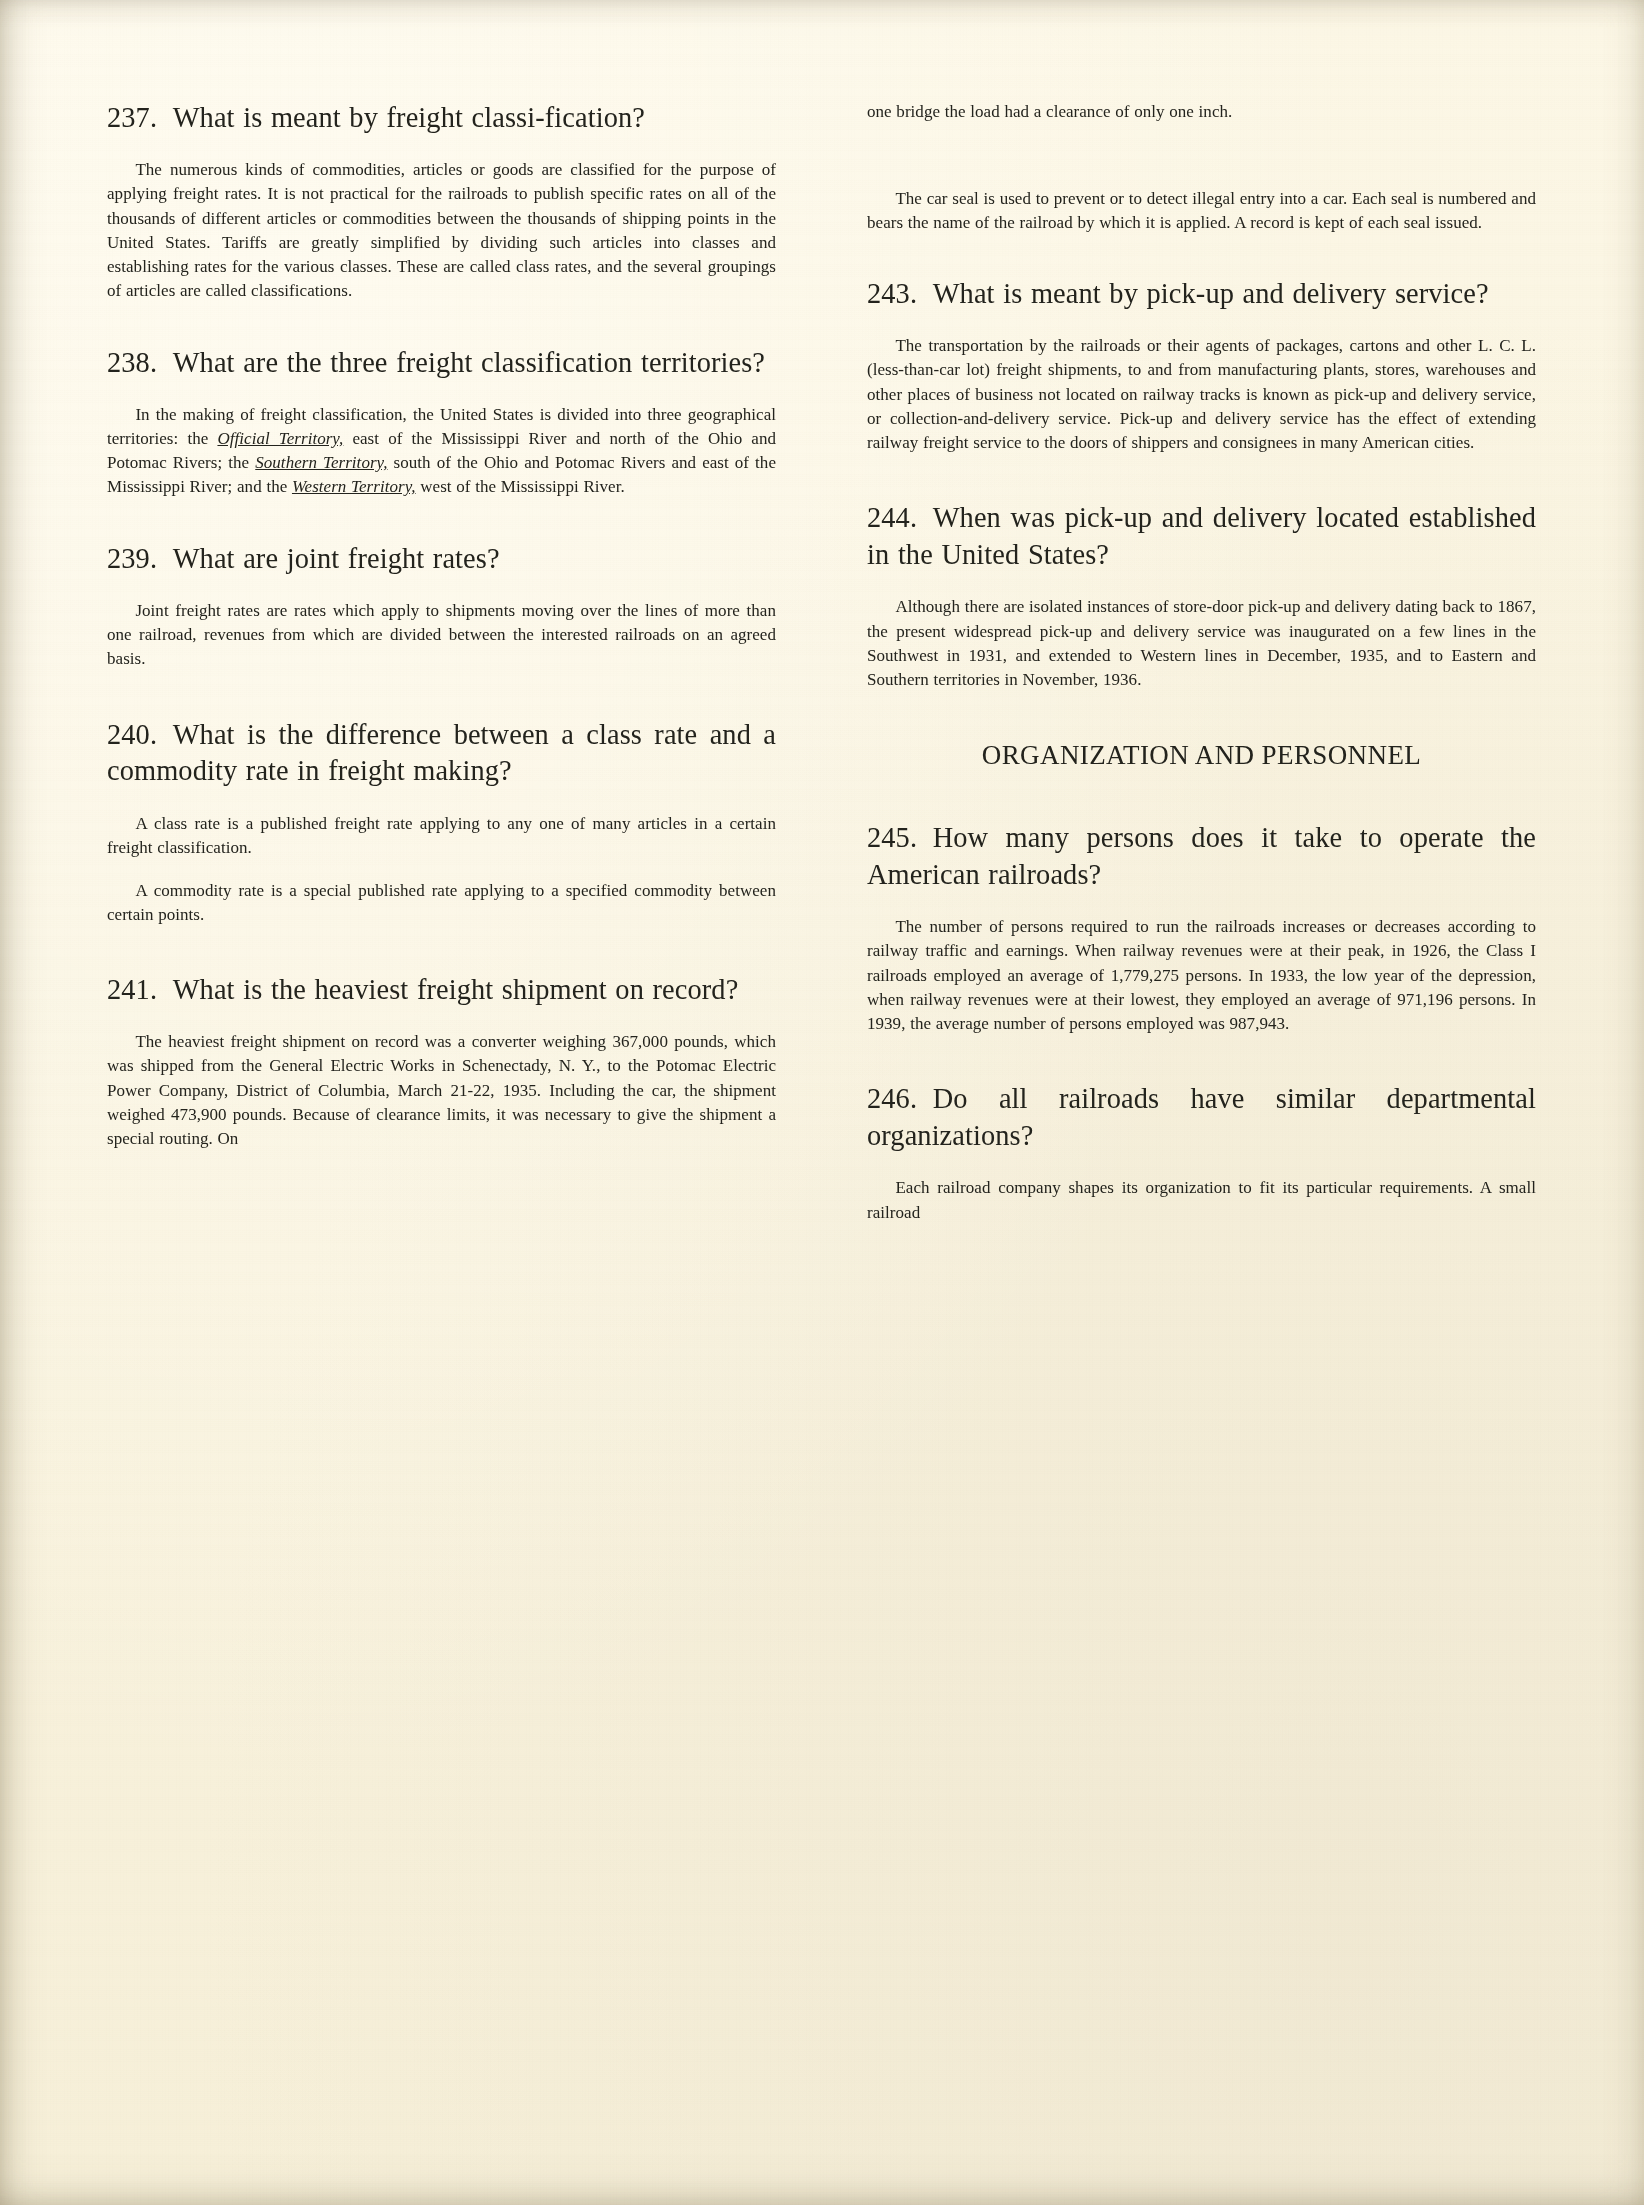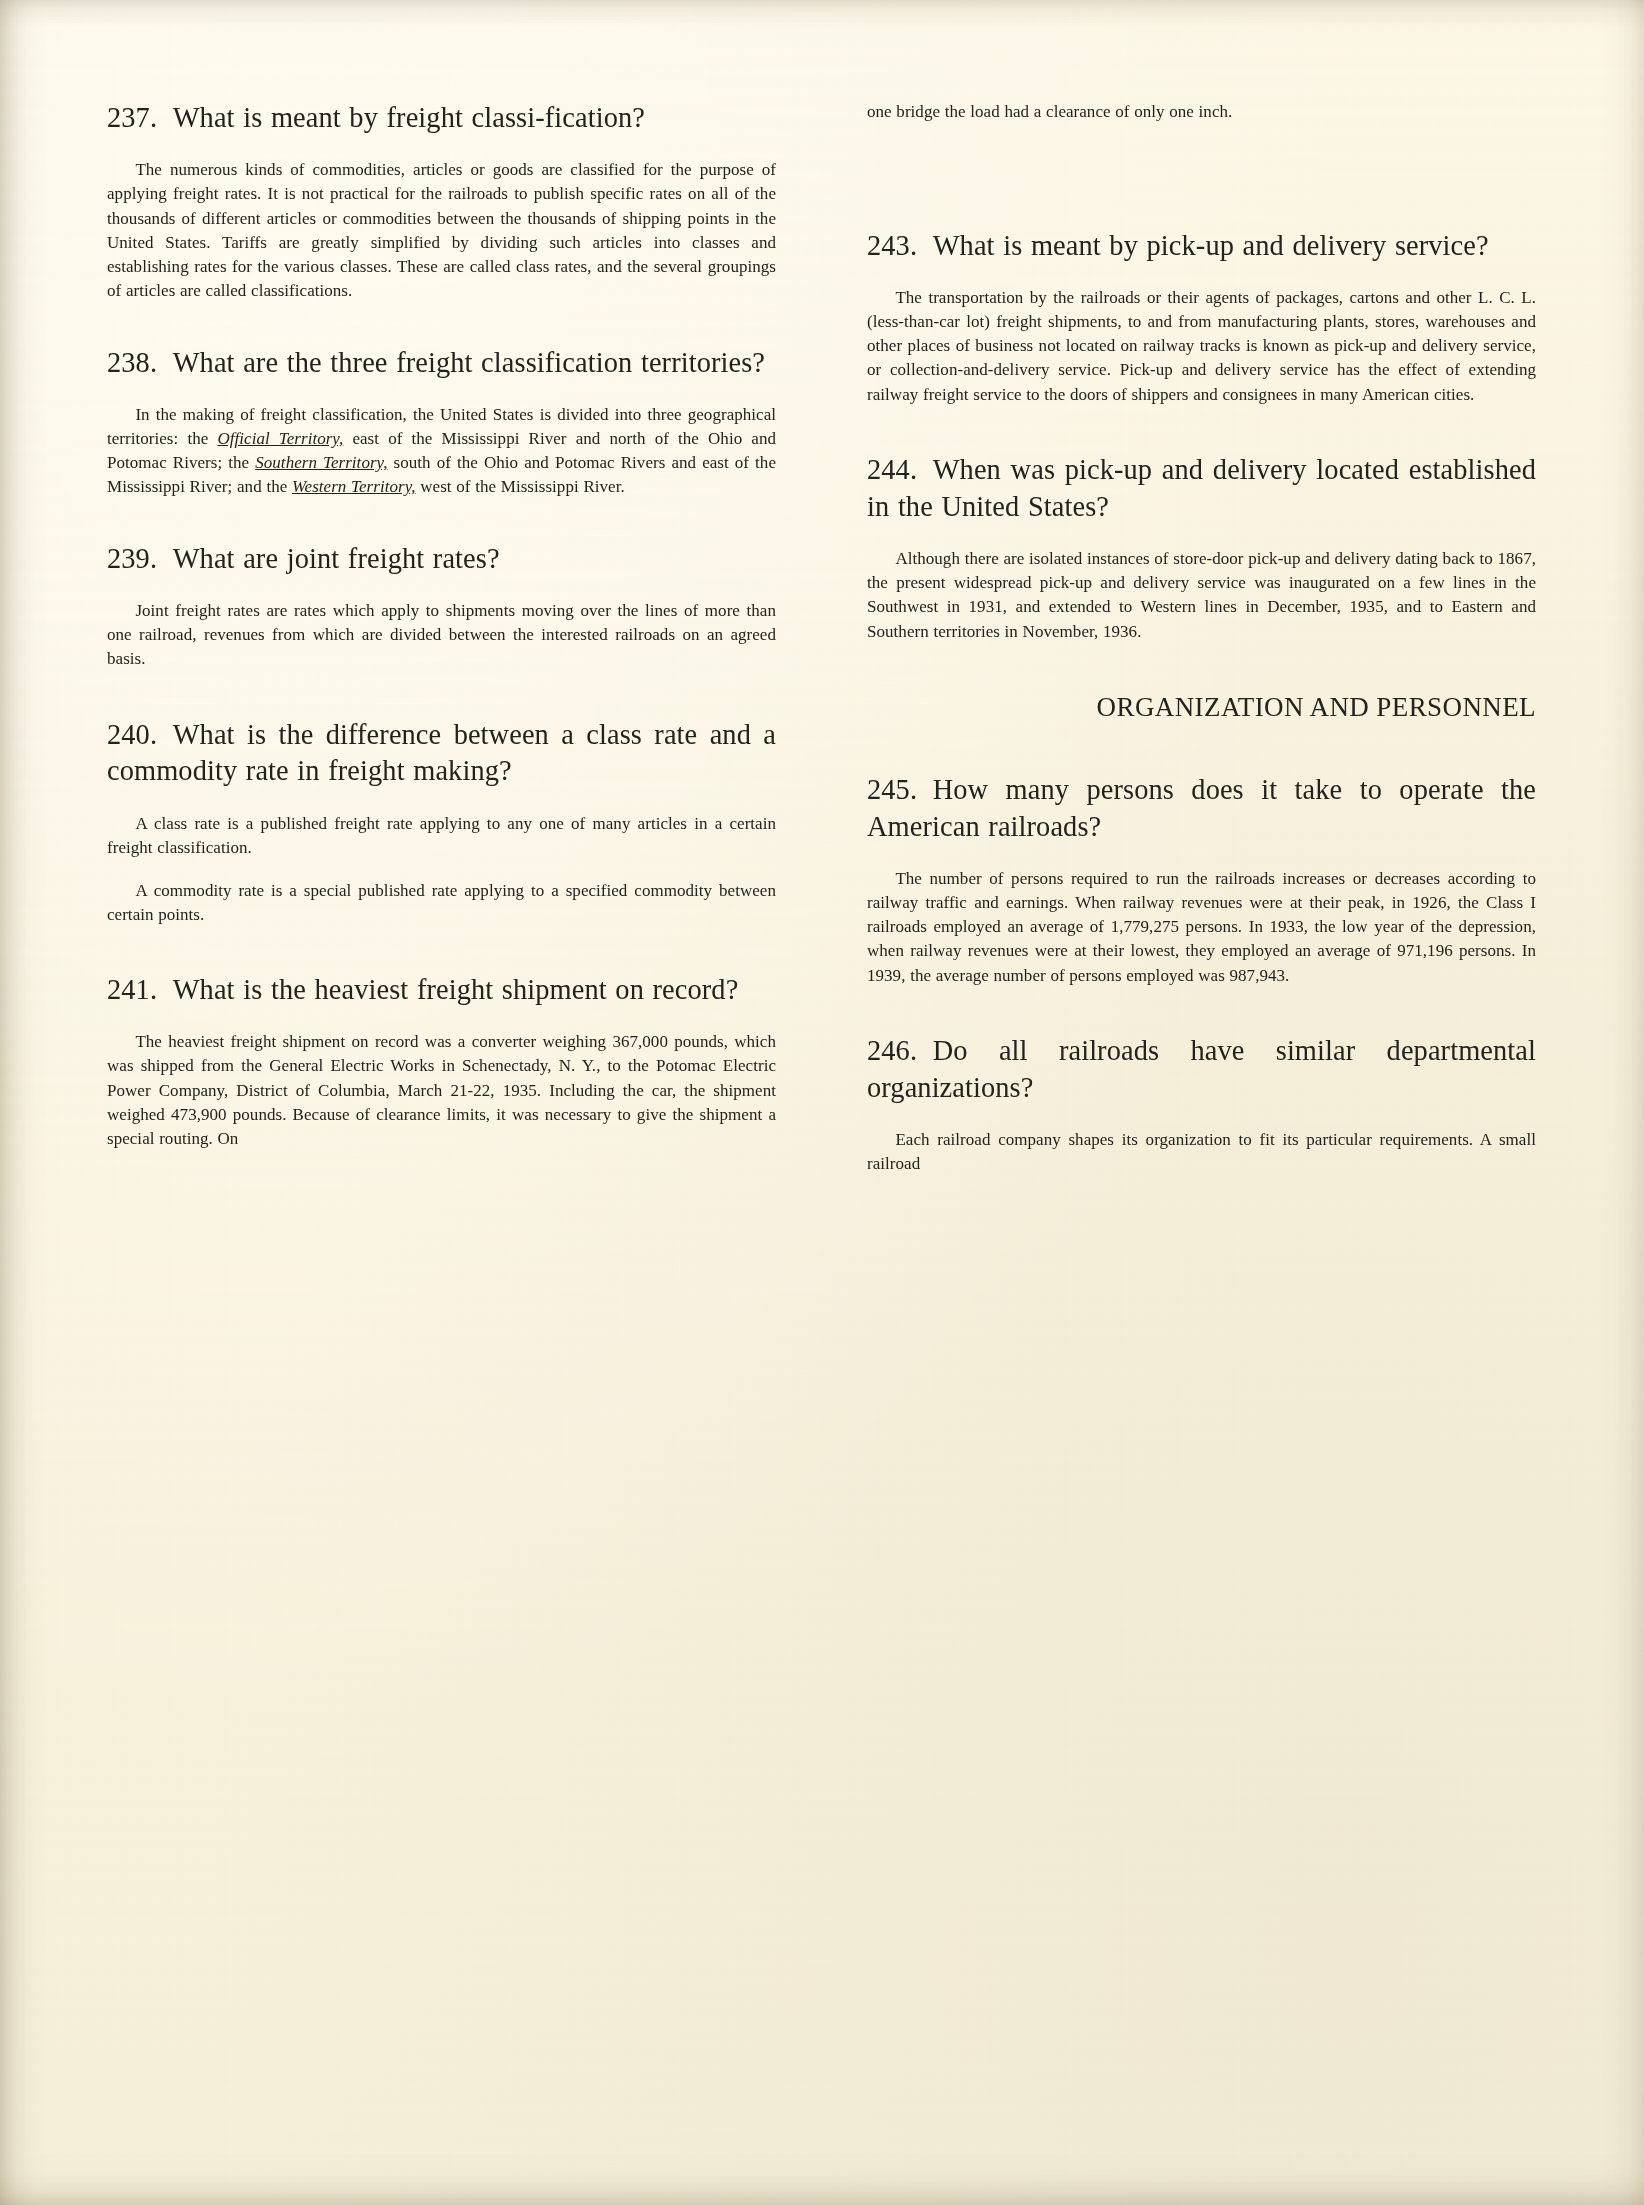--- a/index.html
+++ b/index.html
@@ -68,21 +68,21 @@
   }
   h2.qhead .qnum {
     margin-right: 15.6px;
   }
   .sechead {
     margin: 0;
     font-size: 27px;
     line-height: 1.25;
     font-weight: normal;
     letter-spacing: 0.4px;
-    text-align: right;
+    text-align: center;
   }
   p.body {
     margin: 0;
     font-size: 17px;
     line-height: 1.425;
     text-align: justify;
     text-indent: 28.4px;
     letter-spacing: 0.04px;
     word-spacing: 0.4px;
     -webkit-hyphens: none;
@@ -155,20 +155,21 @@
 
     </div>
 
     <div class="col">
 
       <p class="body cont">one bridge the load had a clearance of only one inch.</p>
 
       <div class="sp-block"></div>
 
       <div class="sp-head"></div>
+      <p class="body">The car seal is used to prevent or to detect illegal entry into a car. Each seal is numbered and bears the name of the railroad by which it is applied. A record is kept of each seal issued.</p>
 
       <div class="sp-block"></div>
 
       <h2 class="qhead">
         <span class="qnum">243.</span><span>What is meant by pick-up and delivery service?</span>
       </h2>
       <div class="sp-head"></div>
       <p class="body">The transportation by the railroads or their agents of packages, cartons and other L. C. L. (less-than-car lot) freight shipments, to and from manufacturing plants, stores, warehouses and other places of business not located on railway tracks is known as pick-up and delivery service, or collection-and-delivery service. Pick-up and delivery service has the effect of extending railway freight service to the doors of shippers and consignees in many American cities.</p>
 
       <div class="sp-block2"></div>

